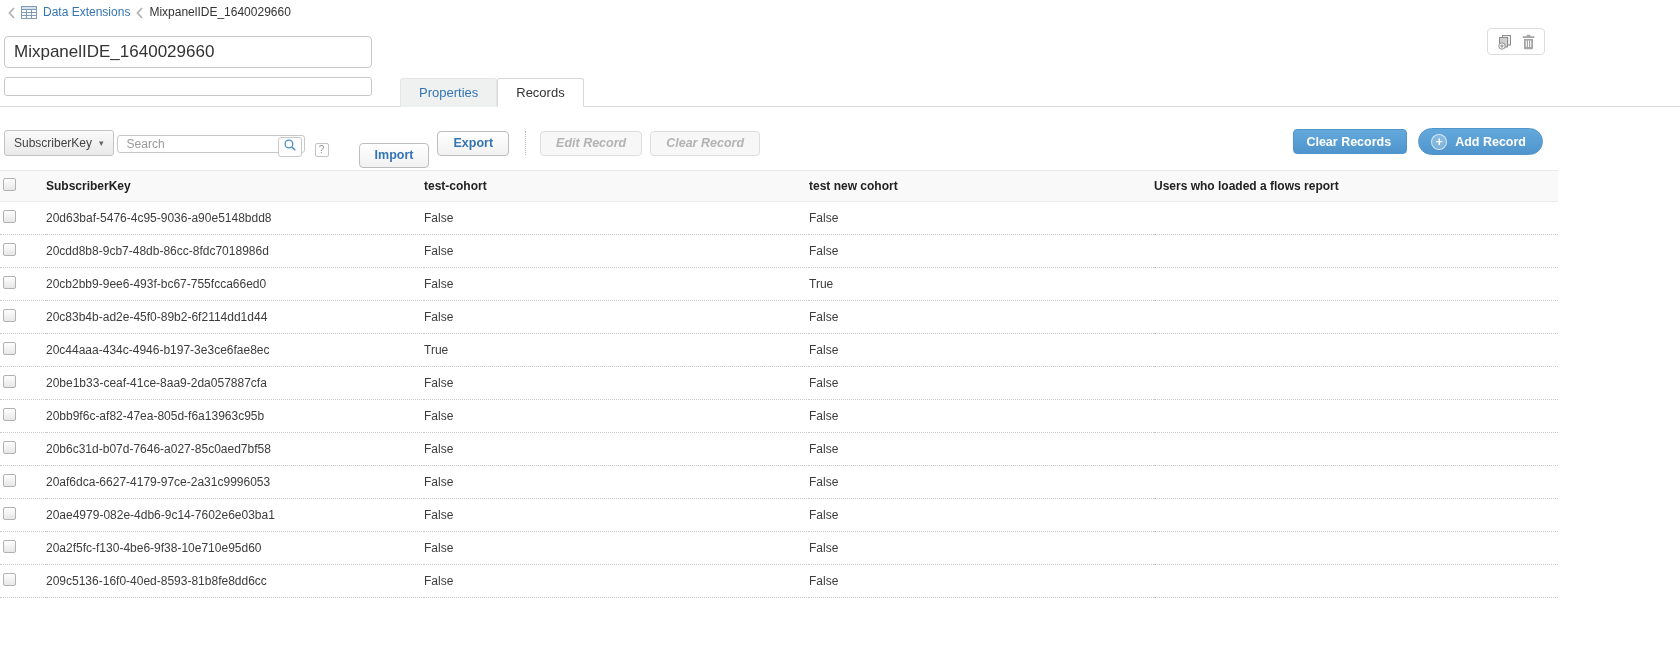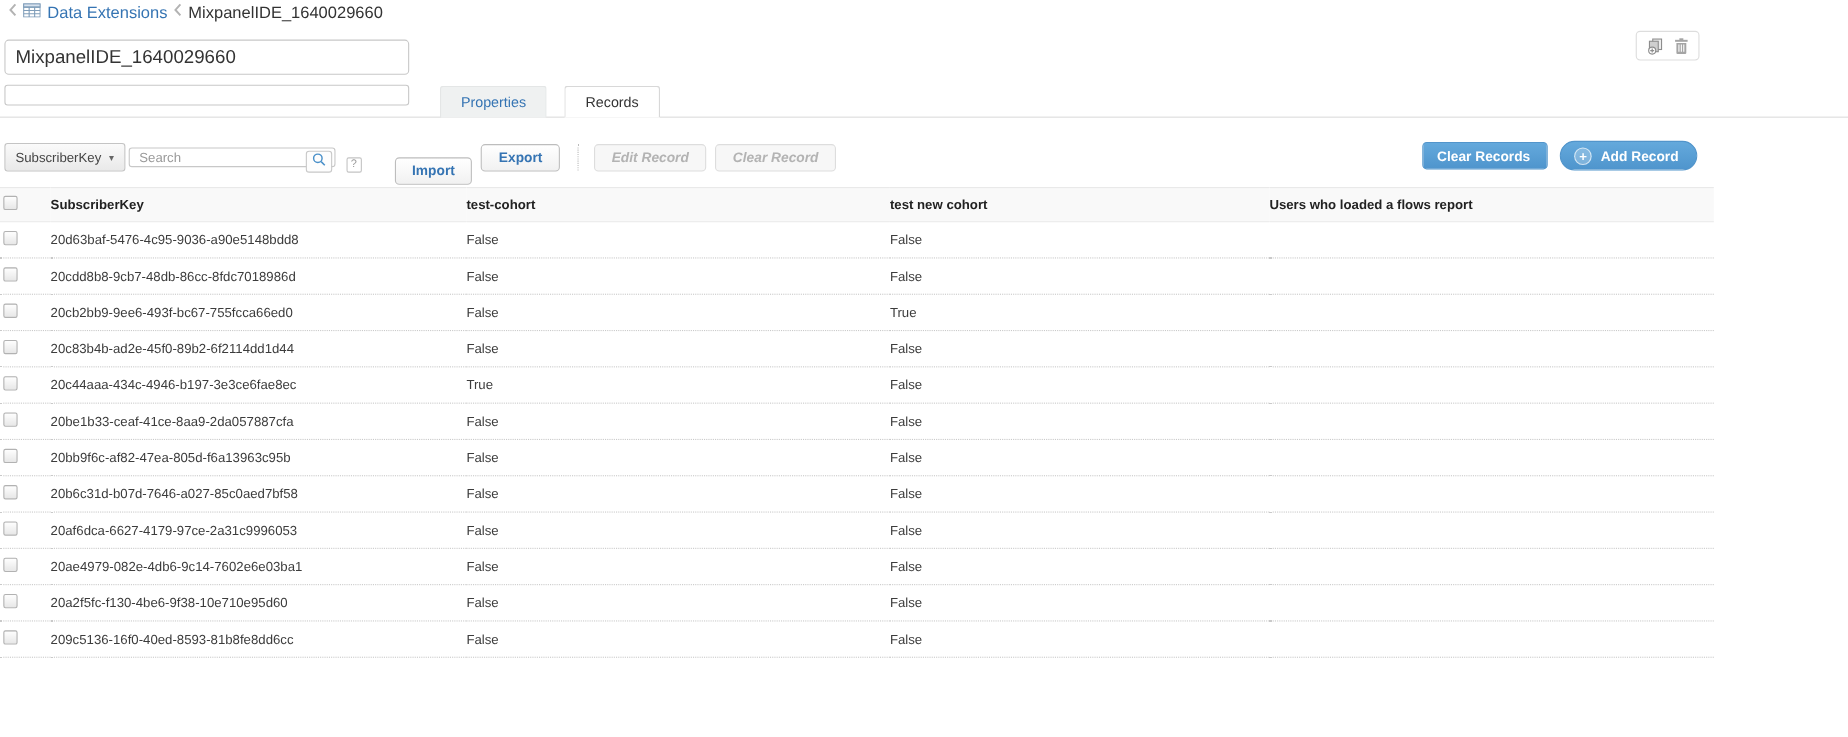--- a/index.html
+++ b/index.html
@@ -1,40 +1,40 @@
 <!DOCTYPE html>
 <html><head>
 <meta charset="utf-8">
 <style>
   * { box-sizing: border-box; margin: 0; padding: 0; }
   html, body { width: 1680px; height: 670px; background: #fff; overflow: hidden;
     font-family: "Liberation Sans", sans-serif; color: #333; }
 
   
-  .breadcrumb { height: 19px; padding: 3px 0 0 8px; display: flex; align-items: flex-start; gap: 6px;
-    font-size: 15px; }
+  .breadcrumb { height: 19px; padding: 3px 0 0 8px; display: flex; align-items: flex-end; gap: 6px;
+    font-size: 12px; }
   .crumb-link { color: #3574b3; text-decoration: none; cursor: pointer; }
   .crumb-current { color: #333; }
   .chev { display: inline-flex; align-items: center; }
 
   
   .header { position: relative; height: 88px; border-bottom: 1px solid #dcdcdc; }
   .name-input { position: absolute; left: 4px; top: 17px; width: 368px; height: 32px;
     border: 1px solid #c8c8c8; border-radius: 4px; padding: 0 9px; font-size: 17px; color: #333;
     font-family: "Liberation Sans", sans-serif; outline: none; }
   .desc-input { position: absolute; left: 4px; top: 58px; width: 368px; height: 19px;
     border: 1px solid #c8c8c8; border-radius: 3px; padding: 0 7px; font-size: 12px;
     font-family: "Liberation Sans", sans-serif; outline: none; }
   .action-box { position: absolute; right: 135px; top: 9px; height: 27px; padding: 0 9px;
     border: 1px solid #ddd; border-radius: 4px; display: flex; align-items: center; gap: 9px;
     background: #fff; }
   .action-box span { display: inline-flex; cursor: pointer; }
 
   
-  .tabs { position: absolute; left: 400px; bottom: -1px; display: flex; gap: 16px; }
+  .tabs { position: absolute; left: 400px; bottom: -1px; display: flex; gap: 0; }
   .tab { padding: 6px 18px 6px; font-size: 13px; cursor: pointer; border-radius: 3px 3px 0 0; }
   .tab.inactive { background: #eff1f1; color: #3574b3; border: 1px solid #e4e6e6; border-bottom: none; }
   .tab.active { background: #fff; color: #333; border: 1px solid #d8d8d8; border-bottom: 1px solid #fff; }
 
   
   .toolbar { position: relative; height: 30px; margin-top: 21px; padding-left: 4px;
     display: flex; align-items: center; }
   .field-dd { height: 26px; display: flex; align-items: center; gap: 7px; padding: 0 9px;
     background: linear-gradient(#fafafa, #e9e9e9); border: 1px solid #c4c4c4; border-radius: 3px;
     font-size: 12px; color: #444; cursor: pointer; }

